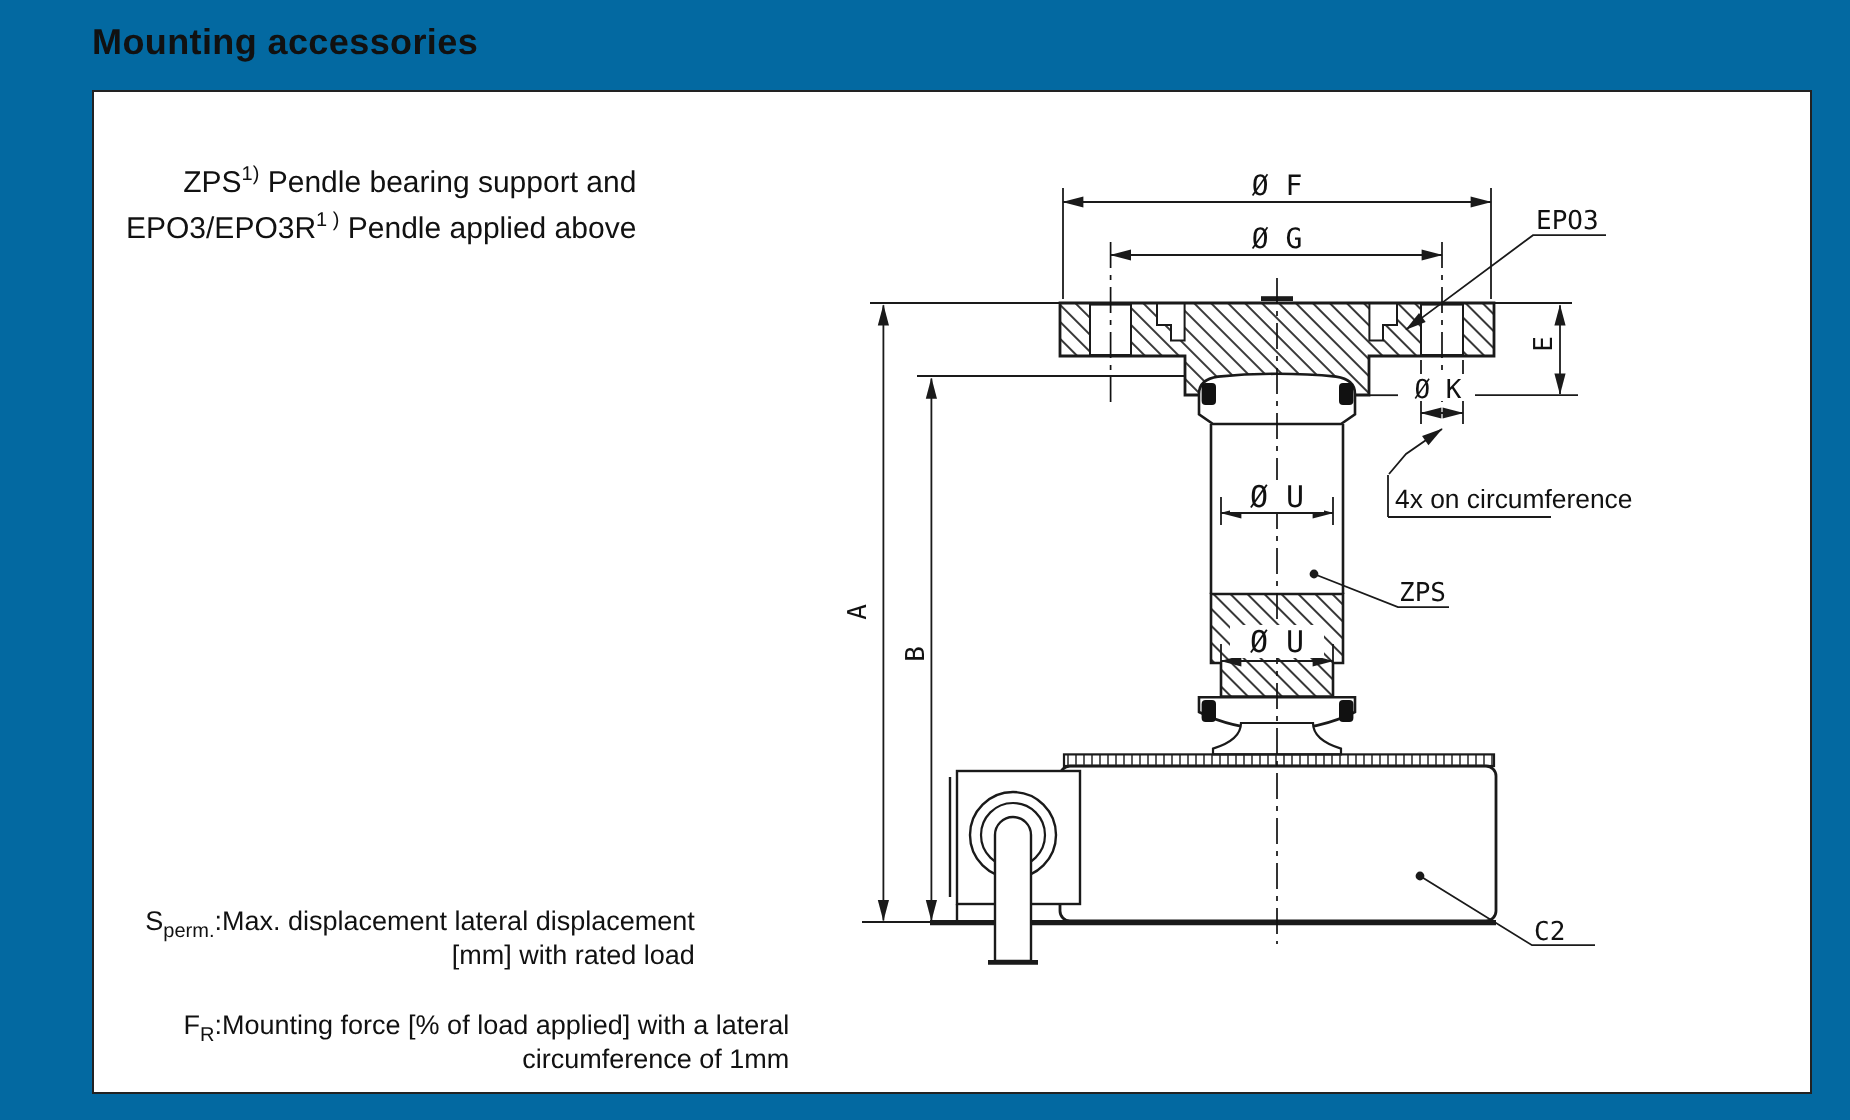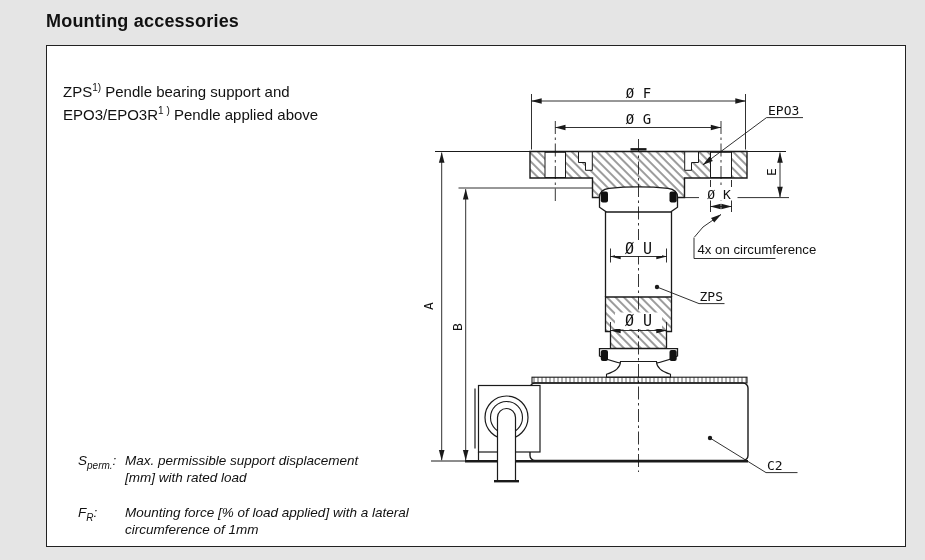--- a/index.html
+++ b/index.html
@@ -1,25 +1,25 @@
 <!DOCTYPE html>
 <html><head>
 <meta charset="utf-8">
 <style>
   html,body{margin:0;padding:0;background:#fff;}
-  .page{position:relative;width:925px;height:560px;background:#e5e5e5;overflow:hidden;
-        font-family:"Liberation Sans",sans-serif;color:#111;}
+  .page{position:relative;width:925px;height:560px;background:#0369a1;overflow:hidden;
+        font-family:"Liberation Sans",sans-serif;color:#111;text-align:right;}
   .page-title{position:absolute;left:46px;top:11px;margin:0;font-size:18px;font-weight:bold;
               letter-spacing:.2px;color:#111;}
   .panel{position:absolute;left:46px;top:45px;width:860px;height:502px;
          border:1.6px solid #222;box-sizing:border-box;background:#fff;}
   .fig-heading{position:absolute;left:16px;top:32px;font-size:15px;font-weight:normal;
                line-height:19px;white-space:nowrap;}
   .fig-heading sup{font-size:10px;}
-  .note{position:absolute;left:31px;display:flex;font-size:13.5px;line-height:17px;font-style:italic;}
+  .note{position:absolute;left:17px;display:flex;font-size:13.5px;line-height:17px;}
   .note-term{width:47px;flex:0 0 47px;}
   .note-term sub{font-size:10px;}
   .note-body{white-space:nowrap;}
   svg text{fill:#111;}
   .dimtxt{font-family:"DejaVu Sans Mono",monospace;}
   .planetxt{font-family:"Liberation Sans",sans-serif;}
 </style>
 </head>
 <body>
 
@@ -30,21 +30,21 @@
   <div class="panel">
 
     <div class="fig-heading">
       <div><span>ZPS</span><sup>1)</sup><span> Pendle bearing support and</span></div>
       <div><span>EPO3/EPO3R</span><sup>1 )</sup><span> Pendle applied above</span></div>
     </div>
 
     <div class="note" style="top:406px;">
       <div class="note-term"><span>S</span><sub>perm.</sub><span>:</span></div>
       <div class="note-body">
-        <div>Max. permissible support displacement</div>
+        <div>Max. displacement lateral displacement</div>
         <div>[mm] with rated load</div>
       </div>
     </div>
 
     <div class="note" style="top:448px;margin-top:10px;">
       <div class="note-term"><span>F</span><sub>R</sub><span>:</span></div>
       <div class="note-body">
         <div>Mounting force [% of load applied] with a lateral</div>
         <div>circumference of 1mm</div>
       </div>

